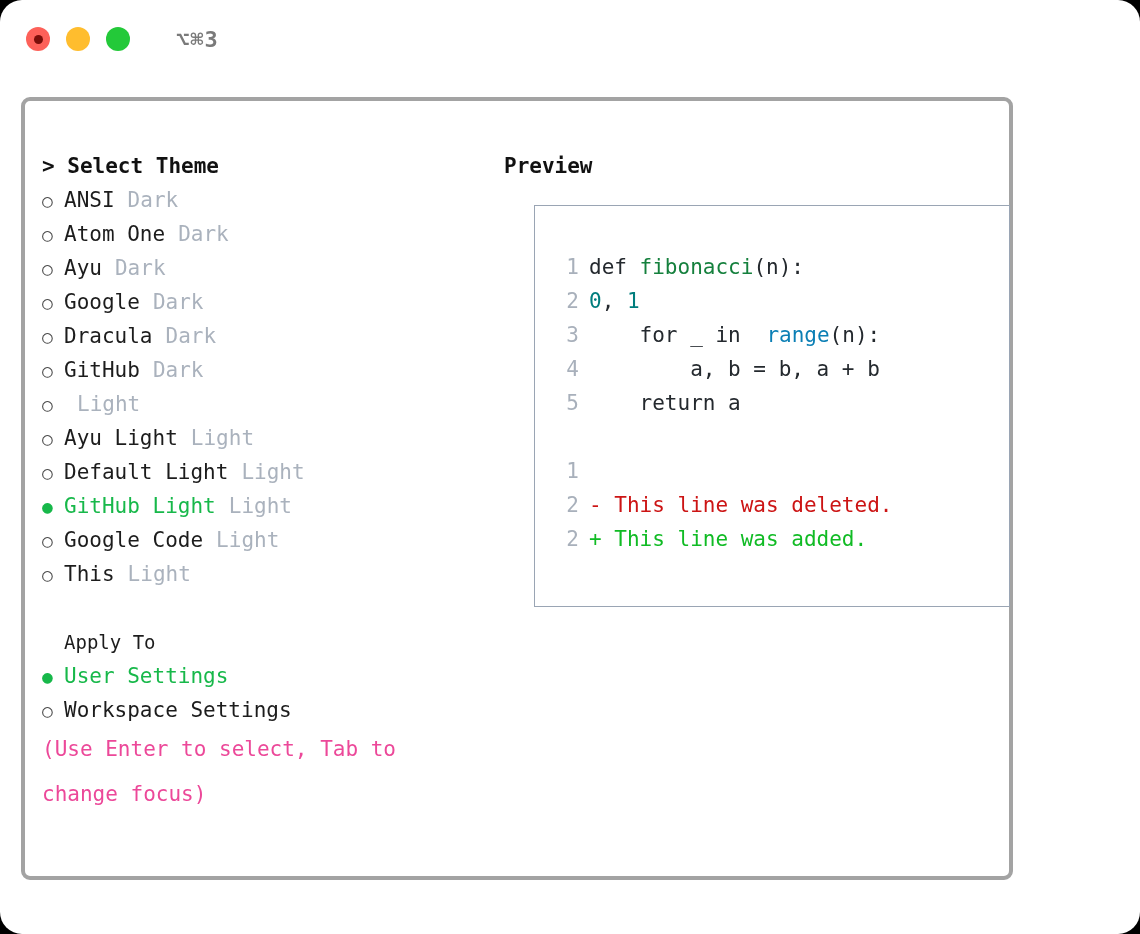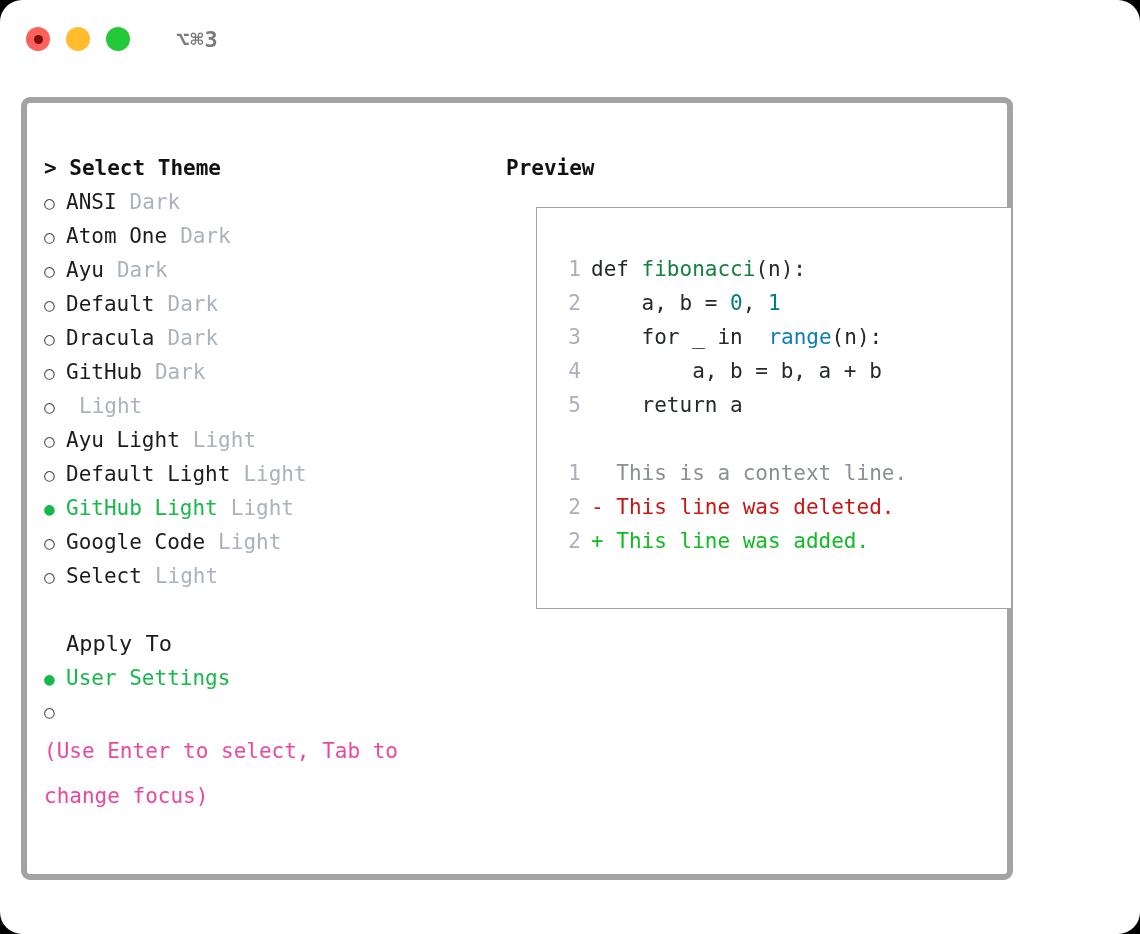--- a/index.html
+++ b/index.html
@@ -66,21 +66,21 @@
     white-space: pre;
   }
 
   
   .dialog {
     position: absolute;
     left: 21px;
     top: 97px;
     width: 992px;
     height: 783px;
-    border: 6px solid #a3a3a3;
+    border: 4px solid #a3a3a3;
     border-radius: 9px;
     box-sizing: border-box;
     background: #ffffff;
   }
 
   .pane-left {
     position: absolute;
     left: 17px;
     top: 48px;
     width: 450px;
@@ -121,21 +121,21 @@
   }
   .bullet.sel { color: #17b84a; }
   .theme-name { color: #1c1c1c; }
   .theme-row.selected .theme-name { color: #17b84a; }
   .theme-variant { color: #aab2bd; margin-left: 0.62em; }
 
   .spacer-row { height: 34px; }
 
   
   .apply-header {
-    font-size: 22px;
+    font-size: 19px;
     color: #1c1c1c;
     height: 34px;
     line-height: 34px;
     white-space: pre;
     padding-left: 22px;
   }
 
   
   .hint {
     font-size: 21px;
@@ -225,21 +225,21 @@
         </div>
 
         <div class="theme-row">
           <span class="bullet">○</span>
           <span class="theme-name">Ayu</span>
           <span class="theme-variant">Dark</span>
         </div>
 
         <div class="theme-row">
           <span class="bullet">○</span>
-          <span class="theme-name">Default</span>
+          <span class="theme-name">Google</span>
           <span class="theme-variant">Dark</span>
         </div>
 
         <div class="theme-row">
           <span class="bullet">○</span>
           <span class="theme-name">Dracula</span>
           <span class="theme-variant">Dark</span>
         </div>
 
         <div class="theme-row">
@@ -272,37 +272,38 @@
         </div>
 
         <div class="theme-row">
           <span class="bullet">○</span>
           <span class="theme-name">Google Code</span>
           <span class="theme-variant">Light</span>
         </div>
 
         <div class="theme-row">
           <span class="bullet">○</span>
-          <span class="theme-name">Select</span>
+          <span class="theme-name">This</span>
           <span class="theme-variant">Light</span>
         </div>
 
       </div>
 
       <div class="spacer-row"></div>
 
       <div class="apply-header">Apply To</div>
 
       <div class="theme-list">
         <div class="theme-row selected">
           <span class="bullet sel">●</span>
           <span class="theme-name">User Settings</span>
         </div>
         <div class="theme-row">
           <span class="bullet">○</span>
+          <span class="theme-name">Workspace Settings</span>
         </div>
       </div>
 
       <div class="hint">(Use Enter to select, Tab to change focus)</div>
     </div>
 
     <div class="pane-right">
       <div class="section-header">Preview</div>
 
       <div class="preview-box">
@@ -310,21 +311,20 @@
 
           <div class="code-line">
             <span class="lineno">1</span>
             <span class="tok-plain">def </span>
             <span class="tok-fn">fibonacci</span>
             <span class="tok-plain">(n):</span>
           </div>
 
           <div class="code-line">
             <span class="lineno">2</span>
-            <span class="tok-plain">    a, b = </span>
             <span class="tok-num">0</span>
             <span class="tok-plain">, </span>
             <span class="tok-num">1</span>
           </div>
 
           <div class="code-line">
             <span class="lineno">3</span>
             <span class="tok-plain">    for _ in </span>
             <span class="tok-builtin">range</span>
             <span class="tok-plain">(n):</span>
@@ -337,21 +337,20 @@
 
           <div class="code-line">
             <span class="lineno">5</span>
             <span class="tok-plain">    return a</span>
           </div>
 
           <div class="blank-line"></div>
 
           <div class="code-line">
             <span class="lineno">1</span>
-            <span class="diff-context">  This is a context line.</span>
           </div>
 
           <div class="code-line">
             <span class="lineno">2</span>
             <span class="diff-del">- This line was deleted.</span>
           </div>
 
           <div class="code-line">
             <span class="lineno">2</span>
             <span class="diff-add">+ This line was added.</span>

